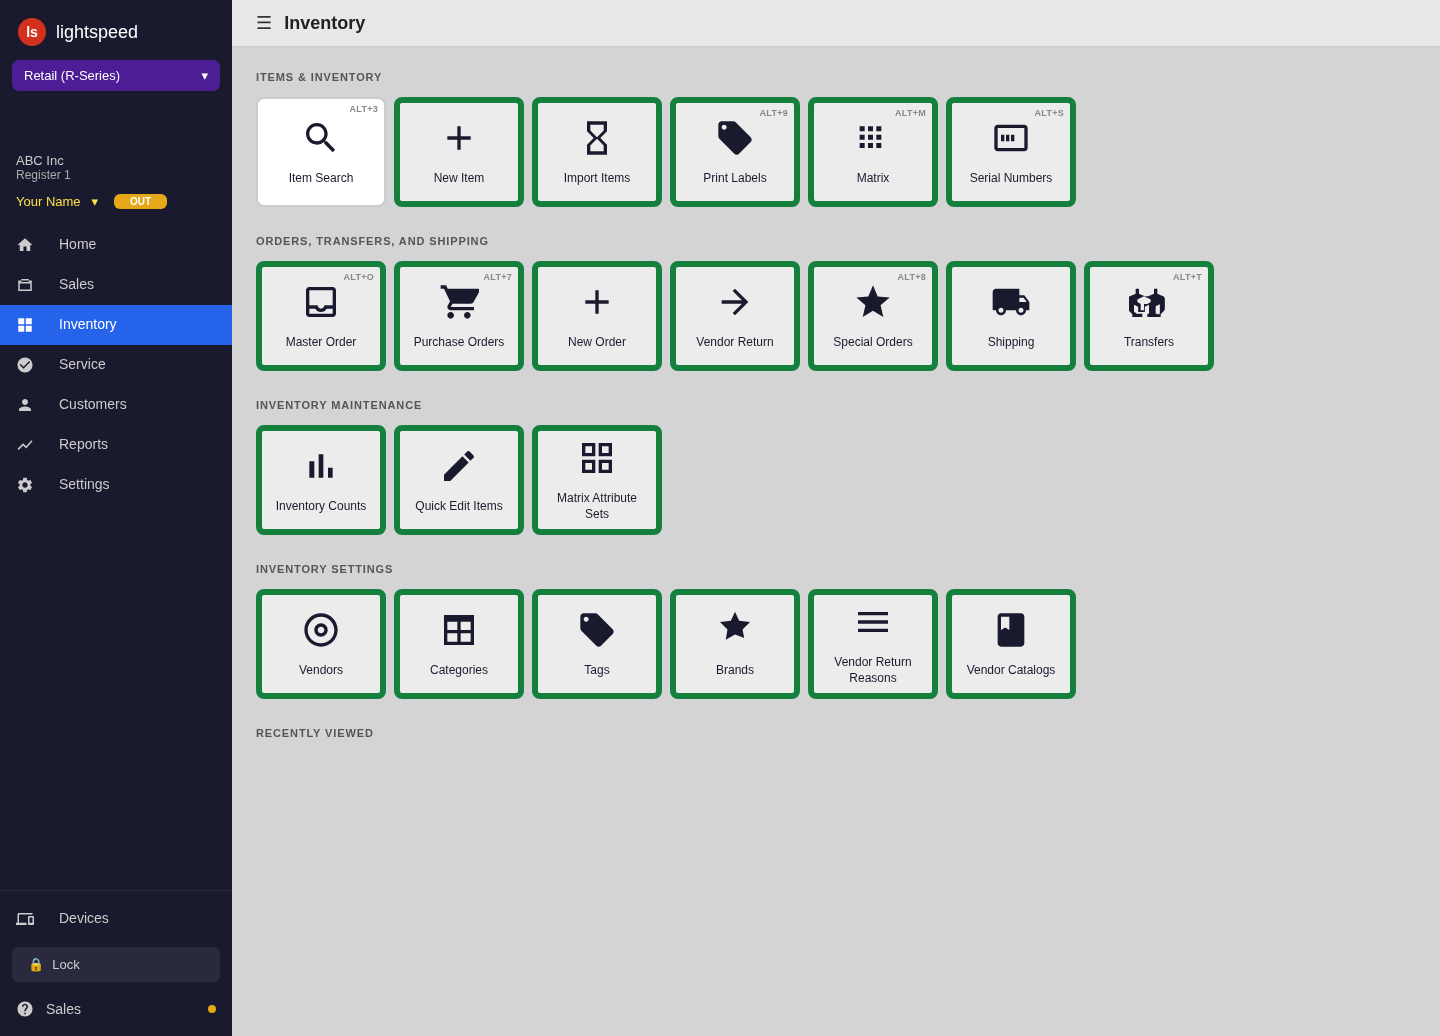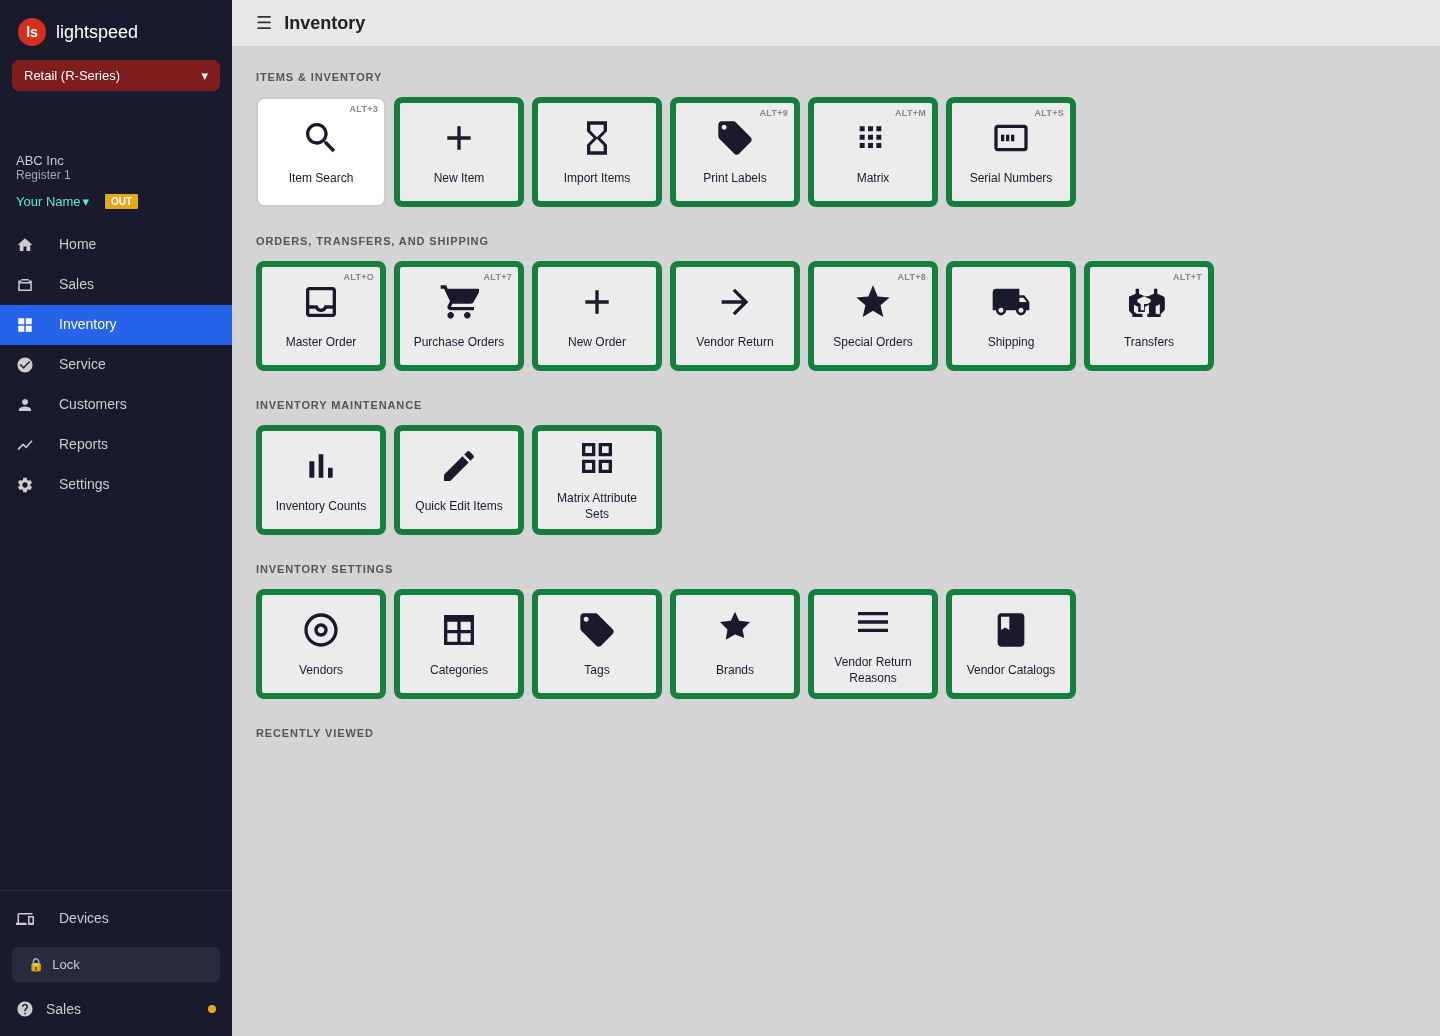--- a/index.html
+++ b/index.html
@@ -25,21 +25,21 @@
       width: 32px;
       height: 32px;
     }
     .logo-text {
       color: #fff;
       font-size: 18px;
       font-weight: 400;
     }
     .sidebar-store-selector {
       margin: 0 12px 8px;
-      background: #7f1d1d;
+      background: #4c1d95;
       border-radius: 7px;
       padding: 8px 12px;
       display: flex;
       align-items: center;
       justify-content: space-between;
       cursor: pointer;
       font-size: 13px;
       color: #fff;
     }
     .sidebar-store-info {
@@ -48,33 +48,33 @@
     .sidebar-store-info .company { font-size: 13px; color: #ccc; margin-top: 46px; }
     .sidebar-store-info .register { font-size: 12px; color: #aaa; }
     .sidebar-user {
       padding: 8px 16px 12px;
       display: flex;
       align-items: center;
       gap: 8px;
     }
     .sidebar-user-name {
       font-size: 13px;
-      color: #5eead4;
-      display: flex;
-      align-items: center;
-      gap: 2px;
+      color: #fde047;
+      display: flex;
+      align-items: center;
+      gap: 11px;
       cursor: pointer;
     }
     .out-badge {
       background: #e6a817;
       color: #fff;
       font-size: 10px;
       font-weight: 700;
-      padding: 2px 6px;
-      border-radius: 1px;
+      padding: 2px 16px;
+      border-radius: 6px;
       margin-left: 8px;
     }
     .sidebar-nav {
       flex: 1;
       padding: 4px 0;
     }
     .nav-item {
       display: flex;
       align-items: flex-start;
       gap: 25px;

